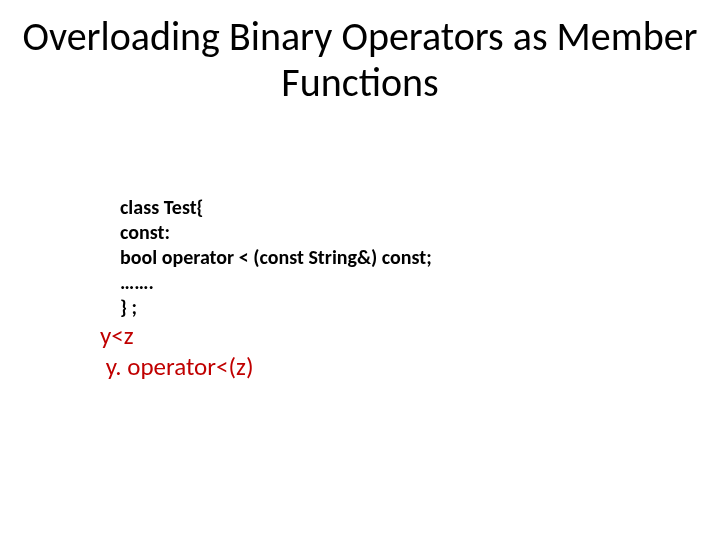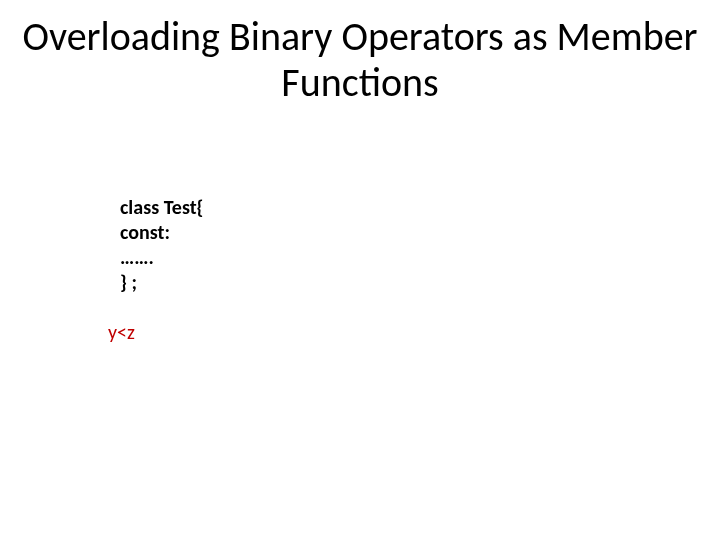--- a/index.html
+++ b/index.html
@@ -36,22 +36,22 @@
     line-height: 1.25;
     font-weight: 700;
     color: #000;
   }
   .code-block div {
     white-space: pre;
   }
   .example {
     position: absolute;
     top: 320px;
-    left: 108px;
-    font-size: 20px;
+    left: 100px;
+    font-size: 25px;
     line-height: 1.25;
     font-weight: 400;
     color: #c00000;
   }
   .example div {
     white-space: pre;
   }
 </style>
 </head>
 <body>
@@ -59,21 +59,23 @@
 <div class="slide">
 
   <div class="title">
     <span>Overloading Binary Operators as
 Member Functions</span>
   </div>
 
   <div class="code-block">
     <div>class Test{</div>
     <div>const:</div>
+    <div>bool operator &lt; (const String&amp;) const;</div>
     <div>…….</div>
     <div>} ;</div>
   </div>
 
   <div class="example">
     <div>y&lt;z</div>
+    <div> y. operator&lt;(z)</div>
   </div>
 
 </div>
 
 </body></html>

